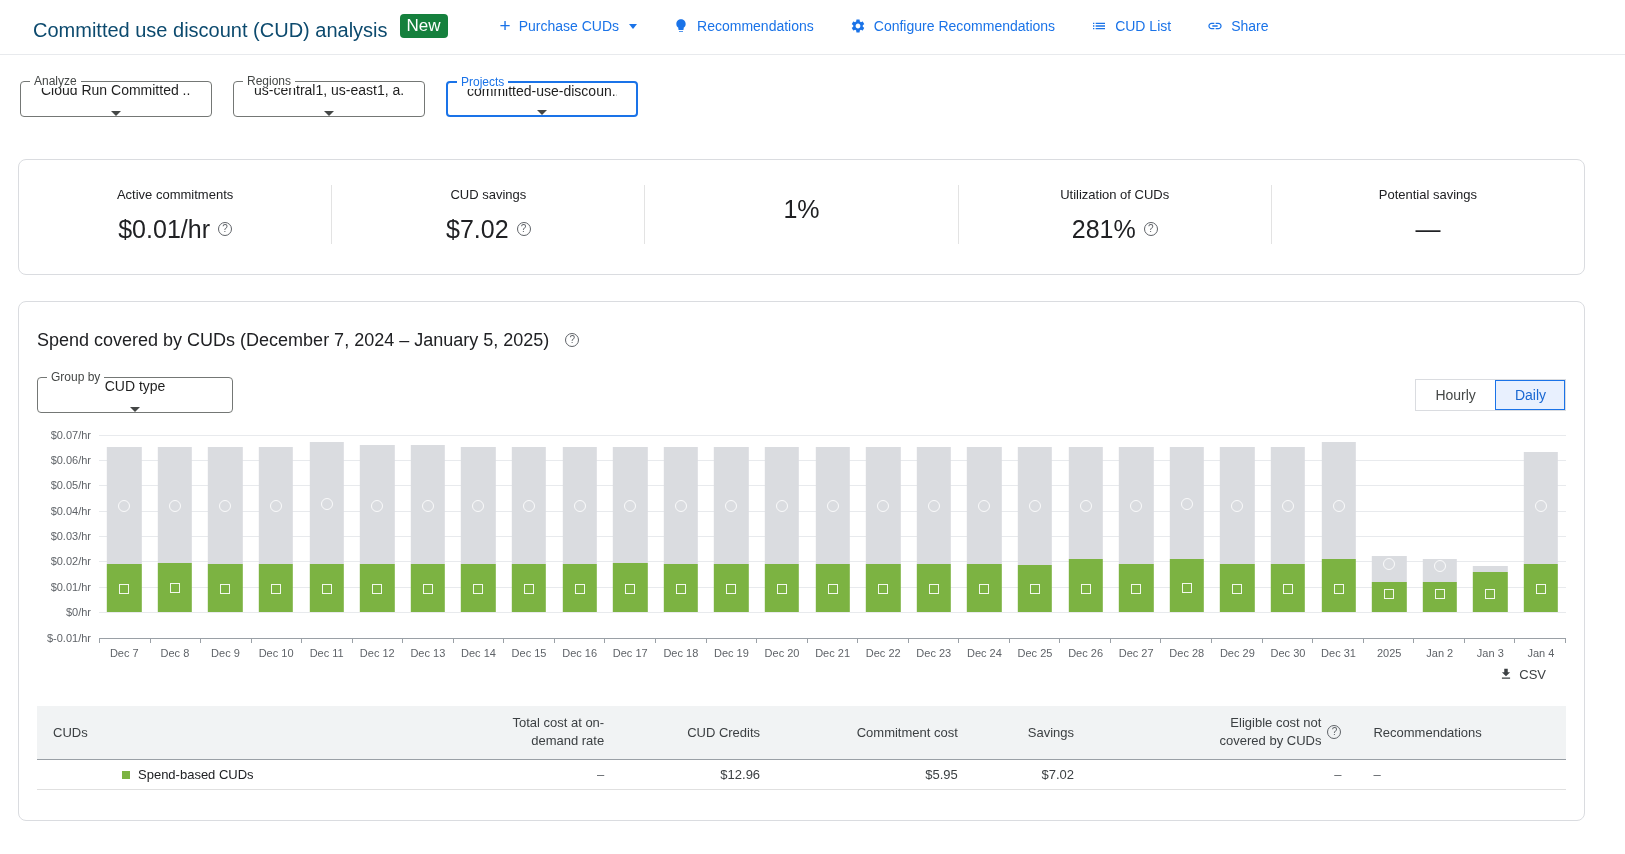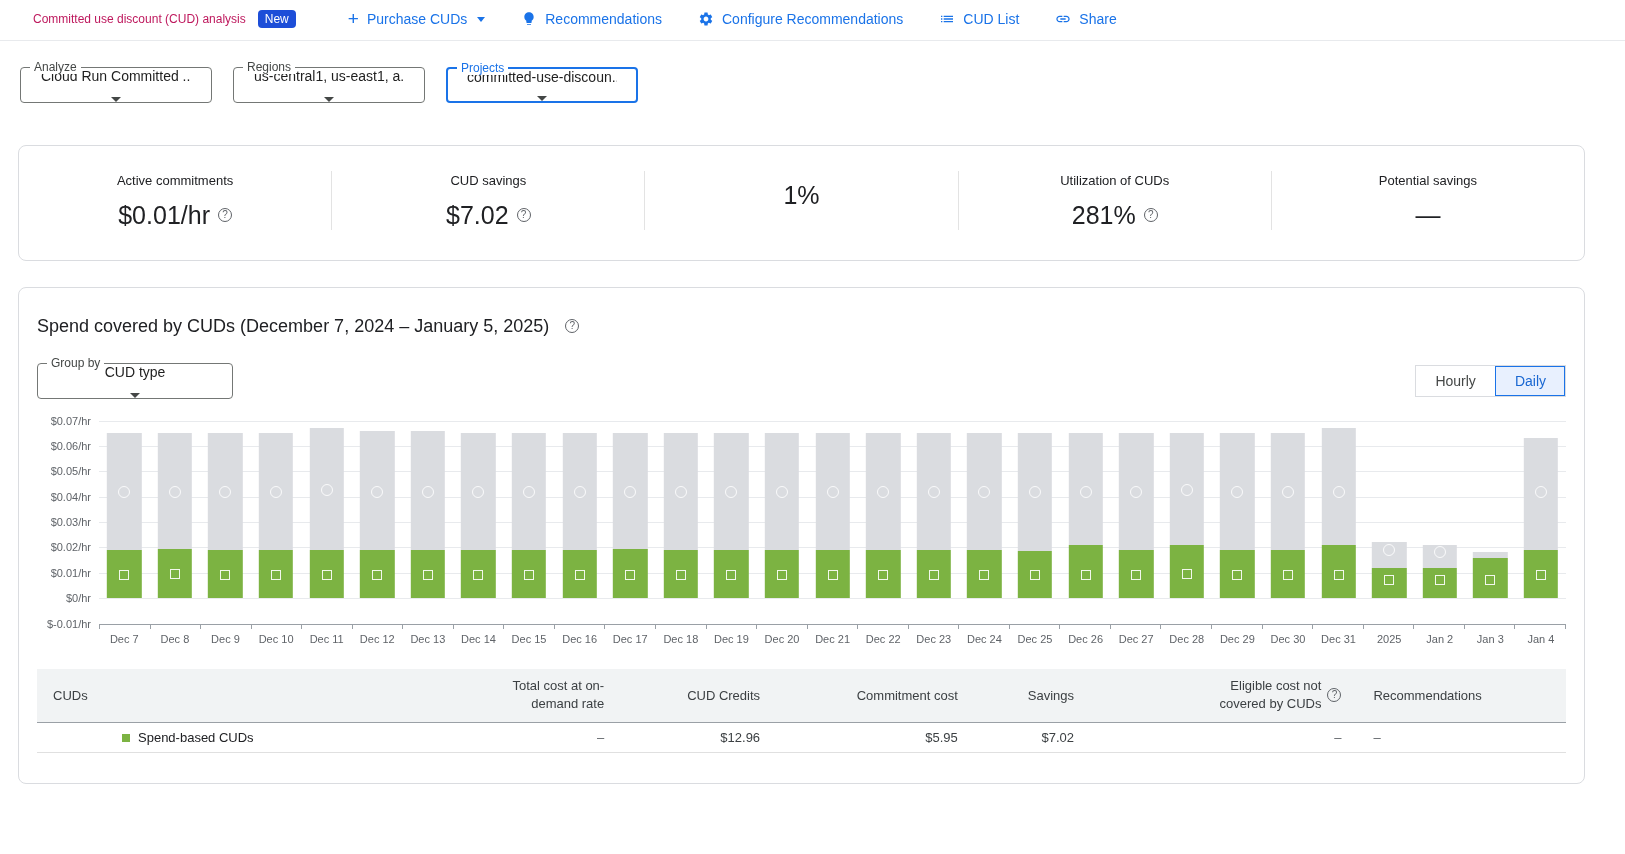--- a/index.html
+++ b/index.html
@@ -8,23 +8,23 @@
     width:1625px; height:854px; overflow:hidden;
     font-family:"Liberation Sans", sans-serif; color:#202124;
   }
 
   
   .app-header {
     display:flex; align-items:center;
     padding:10px 20px 12px 33px;
     border-bottom:1px solid #e8eaed;
   }
-  .page-title { font-size:12px; color:#be185d; white-space:nowrap; }
+  .page-title { font-size:20px; color:#0c4a6e; white-space:nowrap;margin-top:9px; }
   .new-badge {
-    background:#1d4ed8; color:#fff; font-size:12px; font-weight:500;
+    background:#15803d; color:#fff; font-size:17px; font-weight:500;
     border-radius:4px; padding:2px 7px; margin-left:12px;
   }
   .toolbar { display:flex; align-items:center; gap:36px; margin-left:52px; }
   .tb-btn {
     display:flex; align-items:center; gap:8px; cursor:pointer;
     color:#1a73e8; font-size:14px; font-weight:500; white-space:nowrap;
   }
   .tb-plus { font-size:19px; font-weight:400; line-height:14px; }
   .tb-caret {
     width:0; height:0; margin-left:2px;
@@ -516,20 +516,30 @@
       <div class="x-label">Dec 28</div>
       <div class="x-label">Dec 29</div>
       <div class="x-label">Dec 30</div>
       <div class="x-label">Dec 31</div>
       <div class="x-label">2025</div>
       <div class="x-label">Jan 2</div>
       <div class="x-label">Jan 3</div>
       <div class="x-label">Jan 4</div>
     </div>
 
+  <div class="csv-row">
+    <div class="csv-btn">
+      <span style="display:inline-flex;">
+        <svg width="14" height="14" viewBox="0 0 24 24">
+            <path fill="#3c4043" d="M19 9h-4V3H9v6H5l7 7 7-7zM5 18v2h14v-2H5z"></path>
+          </svg>
+      </span>
+      <span>CSV</span>
+    </div>
+  </div>
 
   <table class="cud-table">
     <thead>
         <tr>
           <th class="al"><span class="th-label">CUDs</span></th>
           <th class="ar"><span class="th-label narrow">Total cost at on-demand rate</span></th>
           <th class="ar"><span class="th-label">CUD Credits</span></th>
           <th class="ar"><span class="th-label">Commitment cost</span></th>
           <th class="ar"><span class="th-label">Savings</span></th>
           <th class="ar"><span class="th-label narrow">Eligible cost not covered by CUDs</span><span class="help-icon th-help">?</span></th>

